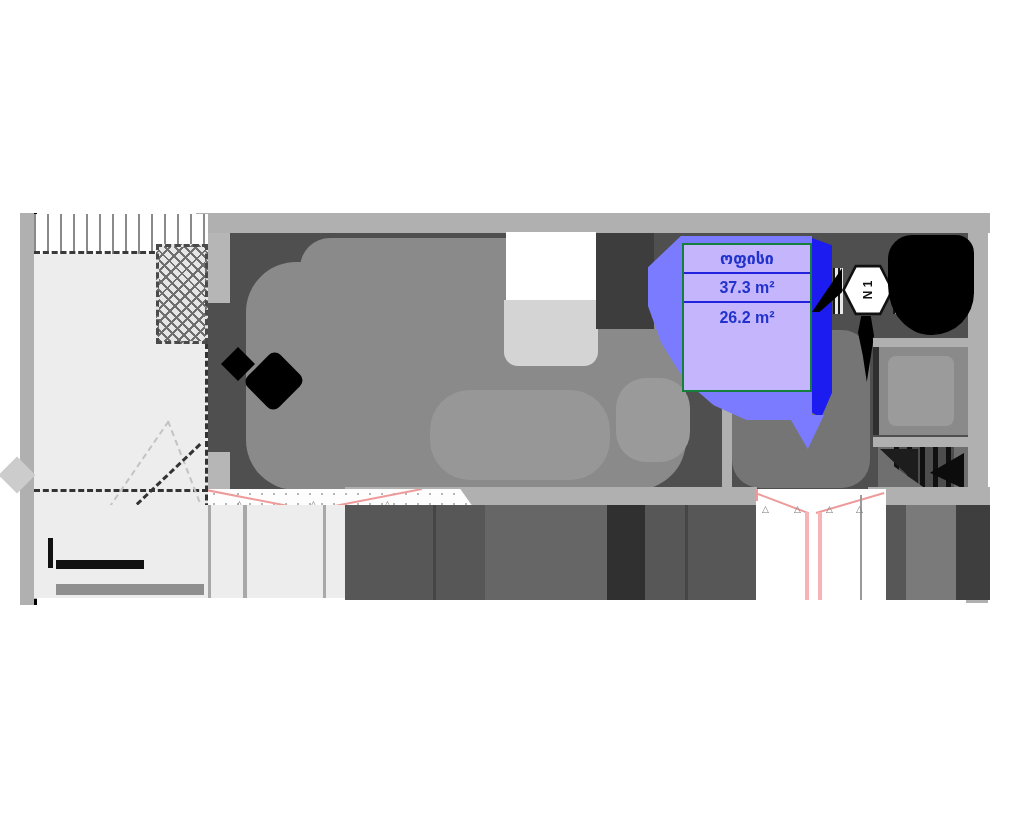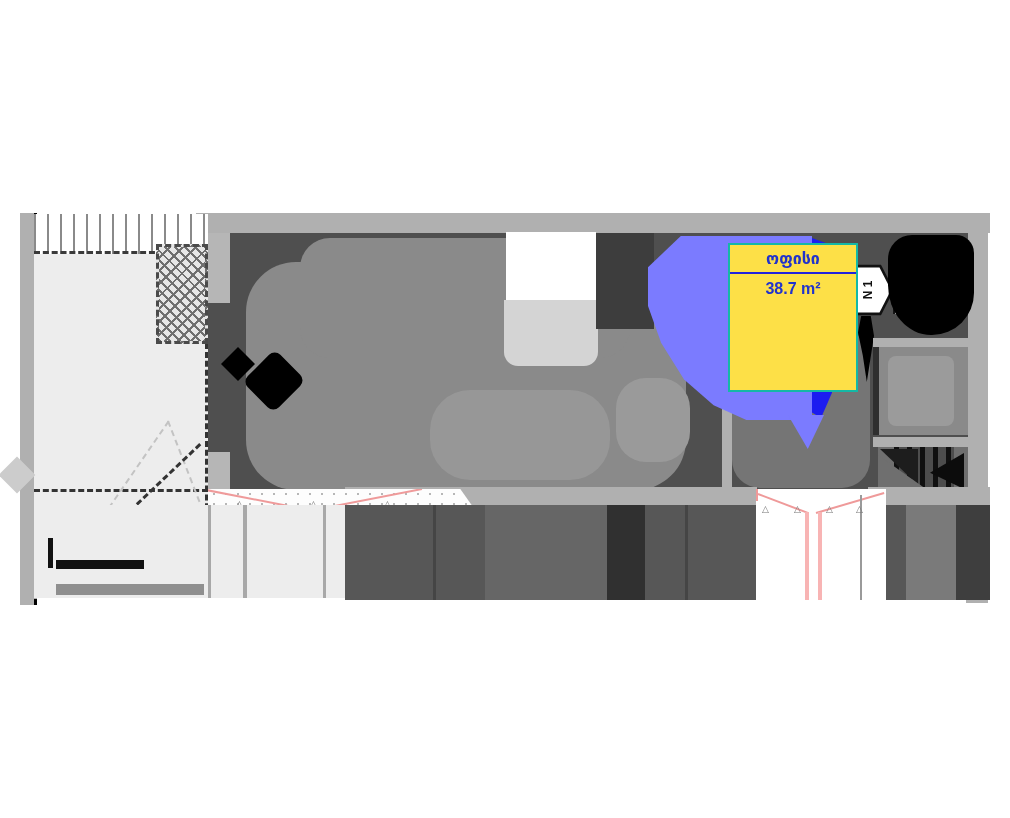--- a/index.html
+++ b/index.html
@@ -5,22 +5,22 @@
   html,body{margin:0;padding:0;background:#fff;}
   body{font-family:"Liberation Sans","DejaVu Sans",sans-serif;}
   #stage{position:relative;width:1010px;height:818px;background:#fff;overflow:hidden;}
   .abs{position:absolute;}
   .dashline{height:0;border-top:3px dashed #333;transform-origin:0 50%;}
   .dashline.light{border-top:2px dashed #c3c3c3;}
   .redline{height:2px;background:#ef9a9a;transform-origin:0 50%;}
   .tri::before{content:"\25B3";font-size:9px;color:#777;line-height:1;}
   .tri{position:absolute;width:10px;height:10px;}
   
-  #unit-card{display:grid;grid-template-rows:repeat(5,1fr);background:#fde047;
-    border:2px solid #14b8a6;box-sizing:border-box;z-index:9;margin-left:46px;}
+  #unit-card{display:grid;grid-template-rows:repeat(5,1fr);background:#c4b5fd;
+    border:2px solid #15803d;box-sizing:border-box;z-index:9;}
   #unit-card .row{display:flex;align-items:center;justify-content:center;
     color:#2133cc;font-weight:bold;font-size:16px;border-bottom:2px solid #2222dd;}
   #unit-card .row:last-child{border-bottom:none;}
   
   .hex{clip-path:polygon(0 50%,25% 5%,75% 5%,100% 50%,75% 95%,25% 95%);}
   .hatchv{background:repeating-linear-gradient(90deg,#161616 0 2px,#e9e9e9 2px 5px);}
   .railing{background:#fff;background-image:repeating-linear-gradient(90deg,#8a8a8a 0 2px,transparent 2px 13px);border-bottom:3px dashed #3a3a3a;box-sizing:border-box;}
   .squiggle{background-color:#e6e6e6;
     background-image:repeating-linear-gradient(45deg,#6f6f6f 0 2px,transparent 2px 7px),
                      repeating-linear-gradient(-45deg,#6f6f6f 0 2px,transparent 2px 9px);
@@ -67,21 +67,22 @@
     <div class="abs" style="left:0;top:0;width:164px;height:184px;background:#7b7bff;
          clip-path:polygon(20% 0,100% 0,100% 100%,60% 100%,40% 92%,22% 78%,8% 58%,0 38%,0 17%);"></div>
     <div class="abs" style="left:164px;top:2px;width:20px;height:180px;background:#1c1cf0;
          clip-path:polygon(0 0,100% 4%,100% 86%,45% 100%,0 97%);"></div>
     <div class="abs" style="left:140px;top:179px;width:36px;height:34px;background:#7b7bff;
          clip-path:polygon(0 0,100% 0,55% 100%);"></div>
   </div>
 
   <div id="unit-card" class="abs" style="left:682px;top:243px;width:130px;height:149px;">
     <div class="row">ოფისი</div>
-    <div class="row">38.7 m²</div>
+    <div class="row">37.3 m²</div>
+    <div class="row">26.2 m²</div>
   </div>
 
   <div class="abs hatchv" style="left:833px;top:268px;width:10px;height:46px;"></div>
   <div class="abs hatchv" style="left:893px;top:268px;width:10px;height:46px;"></div>
   <div class="abs hex" style="left:842px;top:262px;width:52px;height:56px;background:#111;"></div>
   <div class="abs hex" style="left:845px;top:265px;width:46px;height:50px;background:#fff;display:flex;align-items:center;justify-content:center;">
     <span style="transform:rotate(-90deg);font-size:12px;font-weight:bold;color:#111;white-space:nowrap;">N 1</span>
   </div>
   <div class="abs" style="left:812px;top:268px;width:30px;height:44px;background:#000;clip-path:polygon(0 100%,100% 0,100% 55%,25% 100%);"></div>
   <div class="abs" style="left:858px;top:316px;width:16px;height:66px;background:#000;clip-path:polygon(20% 0,80% 0,100% 30%,55% 100%,30% 60%,0 25%);"></div>

